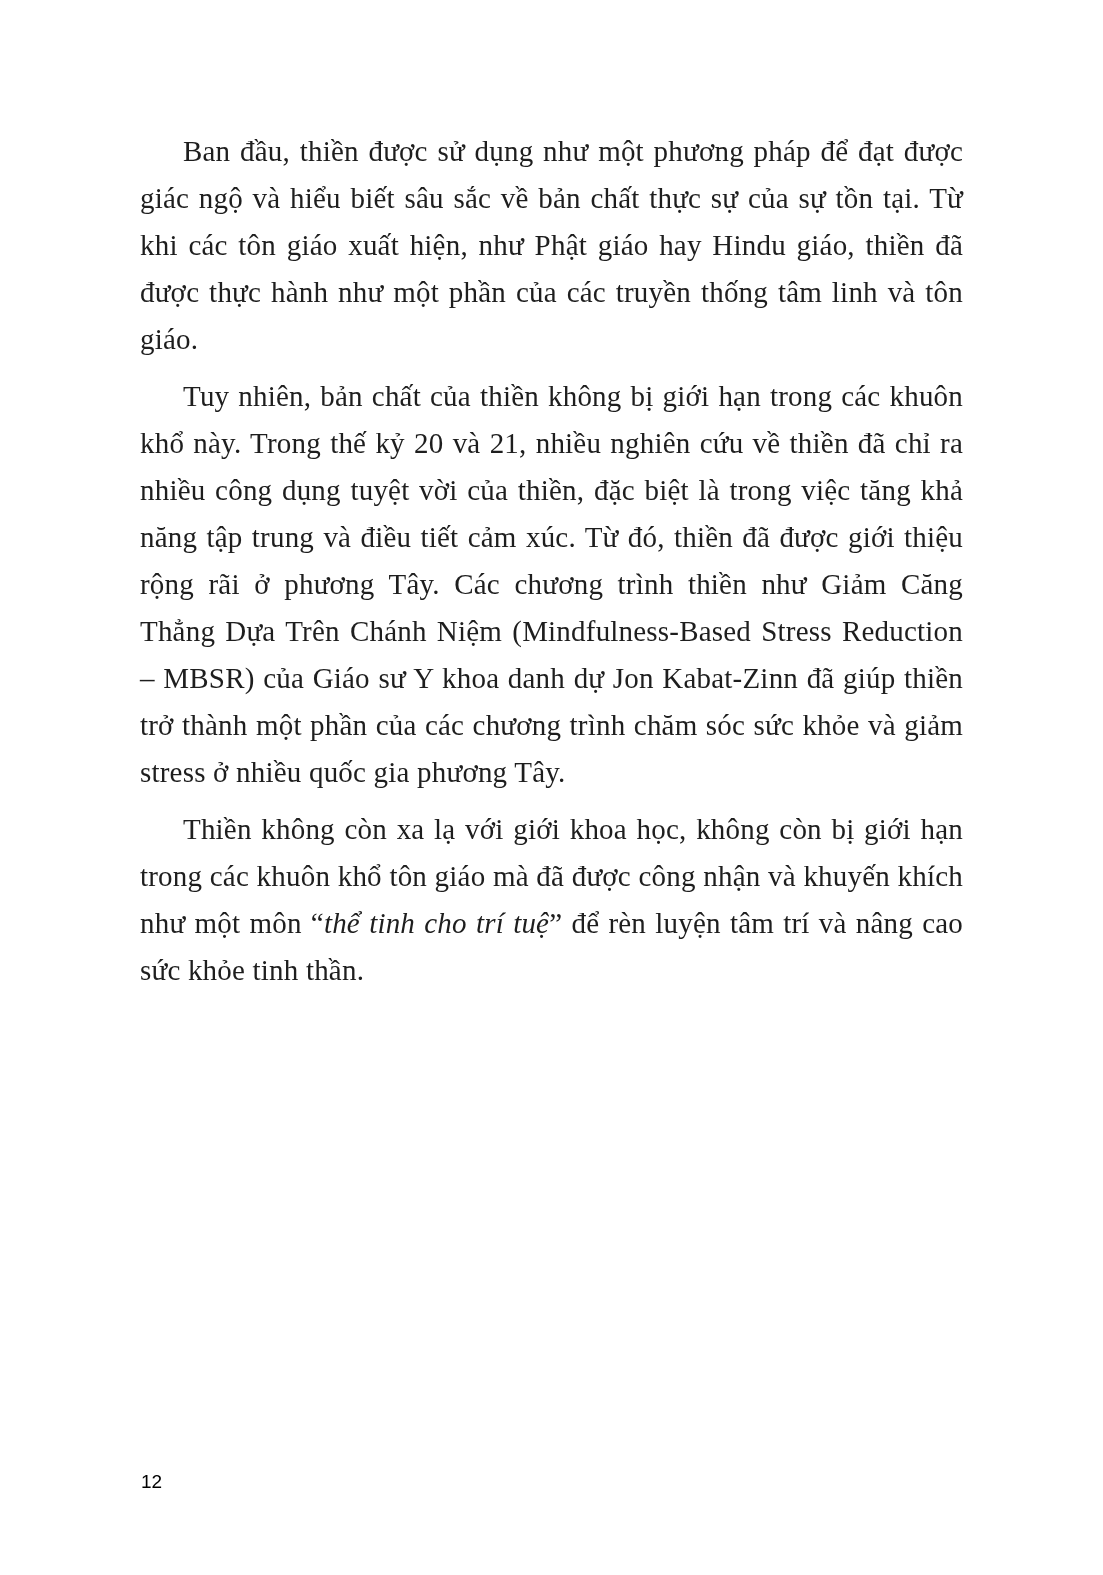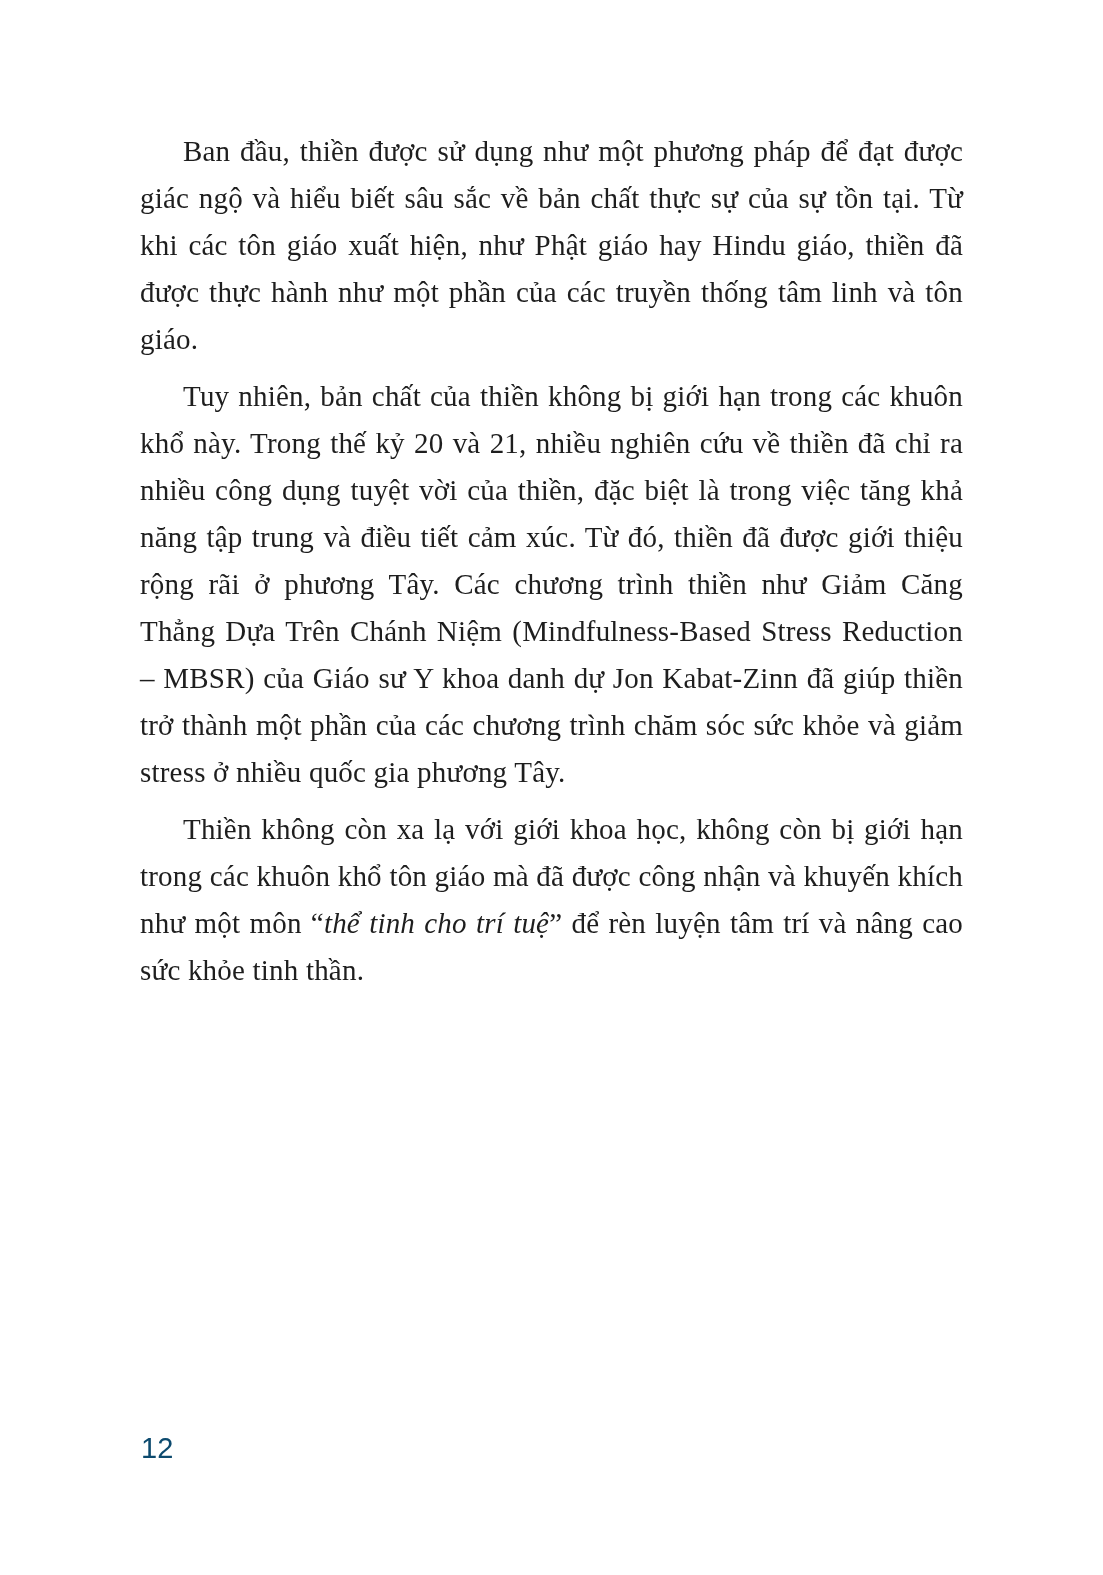--- a/index.html
+++ b/index.html
@@ -29,24 +29,24 @@
     text-align: justify;
     text-indent: 43px;
     letter-spacing: 0.2px;
   }
   .para .italic {
     font-style: italic;
   }
   .page-number {
     position: absolute;
     left: 141px;
-    top: 1432px;
+    top: 1471px;
     font-family: "Liberation Sans", "DejaVu Sans", sans-serif;
-    font-size: 29px;
-    color: #0c4a6e;
+    font-size: 19px;
+    color: #000000;
   }
 </style>
 </head>
 <body>
 
 <div class="page">
   <div class="text-block">
       <p class="para"><span>Ban đầu, thiền được sử dụng như một phương pháp để đạt được giác ngộ và hiểu biết sâu sắc về bản chất thực sự của sự tồn tại. Từ khi các tôn giáo xuất hiện, như Phật giáo hay Hindu giáo, thiền đã được thực hành như một phần của các truyền thống tâm linh và tôn giáo.</span></p>
       <p class="para"><span>Tuy nhiên, bản chất của thiền không bị giới hạn trong các khuôn khổ này. Trong thế kỷ 20 và 21, nhiều nghiên cứu về thiền đã chỉ ra nhiều công dụng tuyệt vời của thiền, đặc biệt là trong việc tăng khả năng tập trung và điều tiết cảm xúc. Từ đó, thiền đã được giới thiệu rộng rãi ở phương Tây. Các chương trình thiền như Giảm Căng Thẳng Dựa Trên Chánh Niệm (Mindfulness-Based Stress Reduction – MBSR) của Giáo sư Y khoa danh dự Jon Kabat-Zinn đã giúp thiền trở thành một phần của các chương trình chăm sóc sức khỏe và giảm stress ở nhiều quốc gia phương Tây.</span></p>
       <p class="para"><span>Thiền không còn xa lạ với giới khoa học, không còn bị giới hạn trong các khuôn khổ tôn giáo mà đã được công nhận và khuyến khích như một môn “</span><span class="italic">thể tinh cho trí tuệ</span><span>” để rèn luyện tâm trí và nâng cao sức khỏe tinh thần.</span></p>

